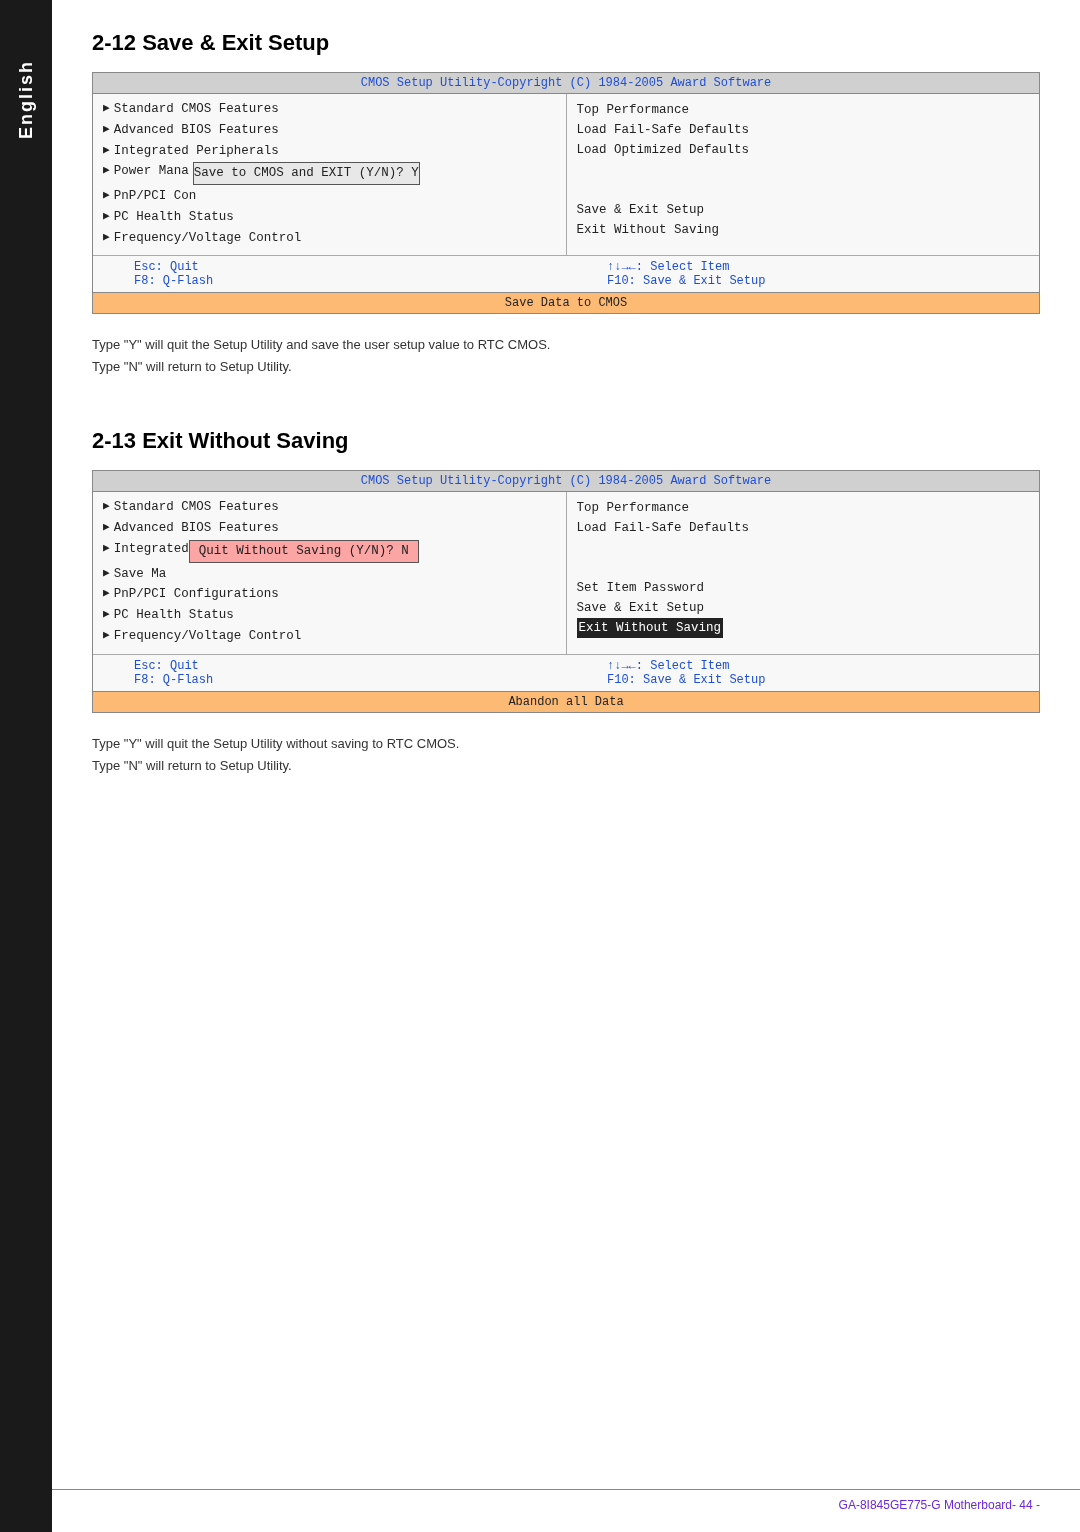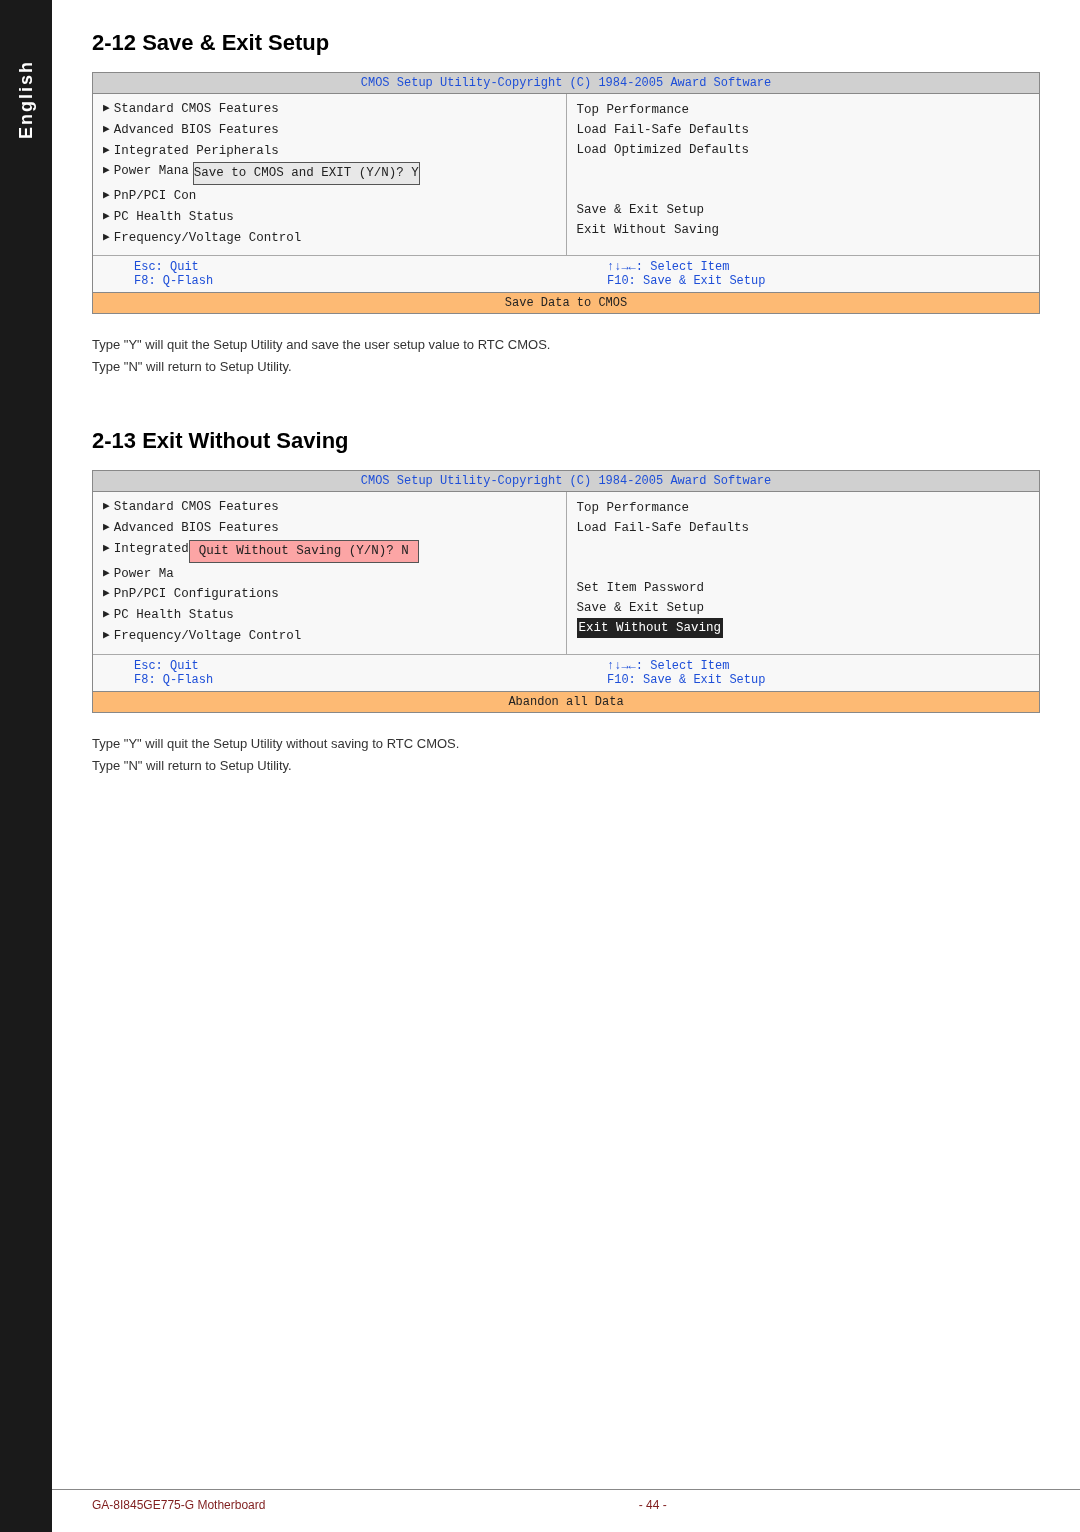--- a/index.html
+++ b/index.html
@@ -125,27 +125,27 @@
       margin-top: 10px;
     }
 
     
     .page-footer {
       position: absolute;
       bottom: 20px;
       left: 52px;
       right: 0;
       display: flex;
-      justify-content: space-between;
+      justify-content: flex-end;
       align-items: center;
       padding: 0 40px;
       border-top: 1px solid #888;
       padding-top: 8px;
       font-size: 12px;
-      color: #7f1d1d;
+      color: #6d28d9;
     }
 
     
     .bios-footer-left {
       flex: 1;
     }
     .bios-footer-right {
       flex: 1;
     }
 
@@ -252,21 +252,21 @@
 
           <div class="bios-menu-item">
             <span class="bios-arrow">▶</span>
             <span>Integrated</span>
             <span style="display:inline-block; border:1px solid #555; background:#fca5a5; padding:1px 9px; white-space:nowrap;">
               <span>Quit Without Saving (Y/N)? N</span>
             </span>
           </div>
           <div class="bios-menu-item">
             <span class="bios-arrow">▶</span>
-            <span>Power Ma</span>
+            <span>Save Ma</span>
           </div>
           <div class="bios-menu-item">
             <span class="bios-arrow">▶</span>
             <span>PnP/PCI Configurations</span>
           </div>
           <div class="bios-menu-item">
             <span class="bios-arrow">▶</span>
             <span>PC Health Status</span>
           </div>
           <div class="bios-menu-item">

